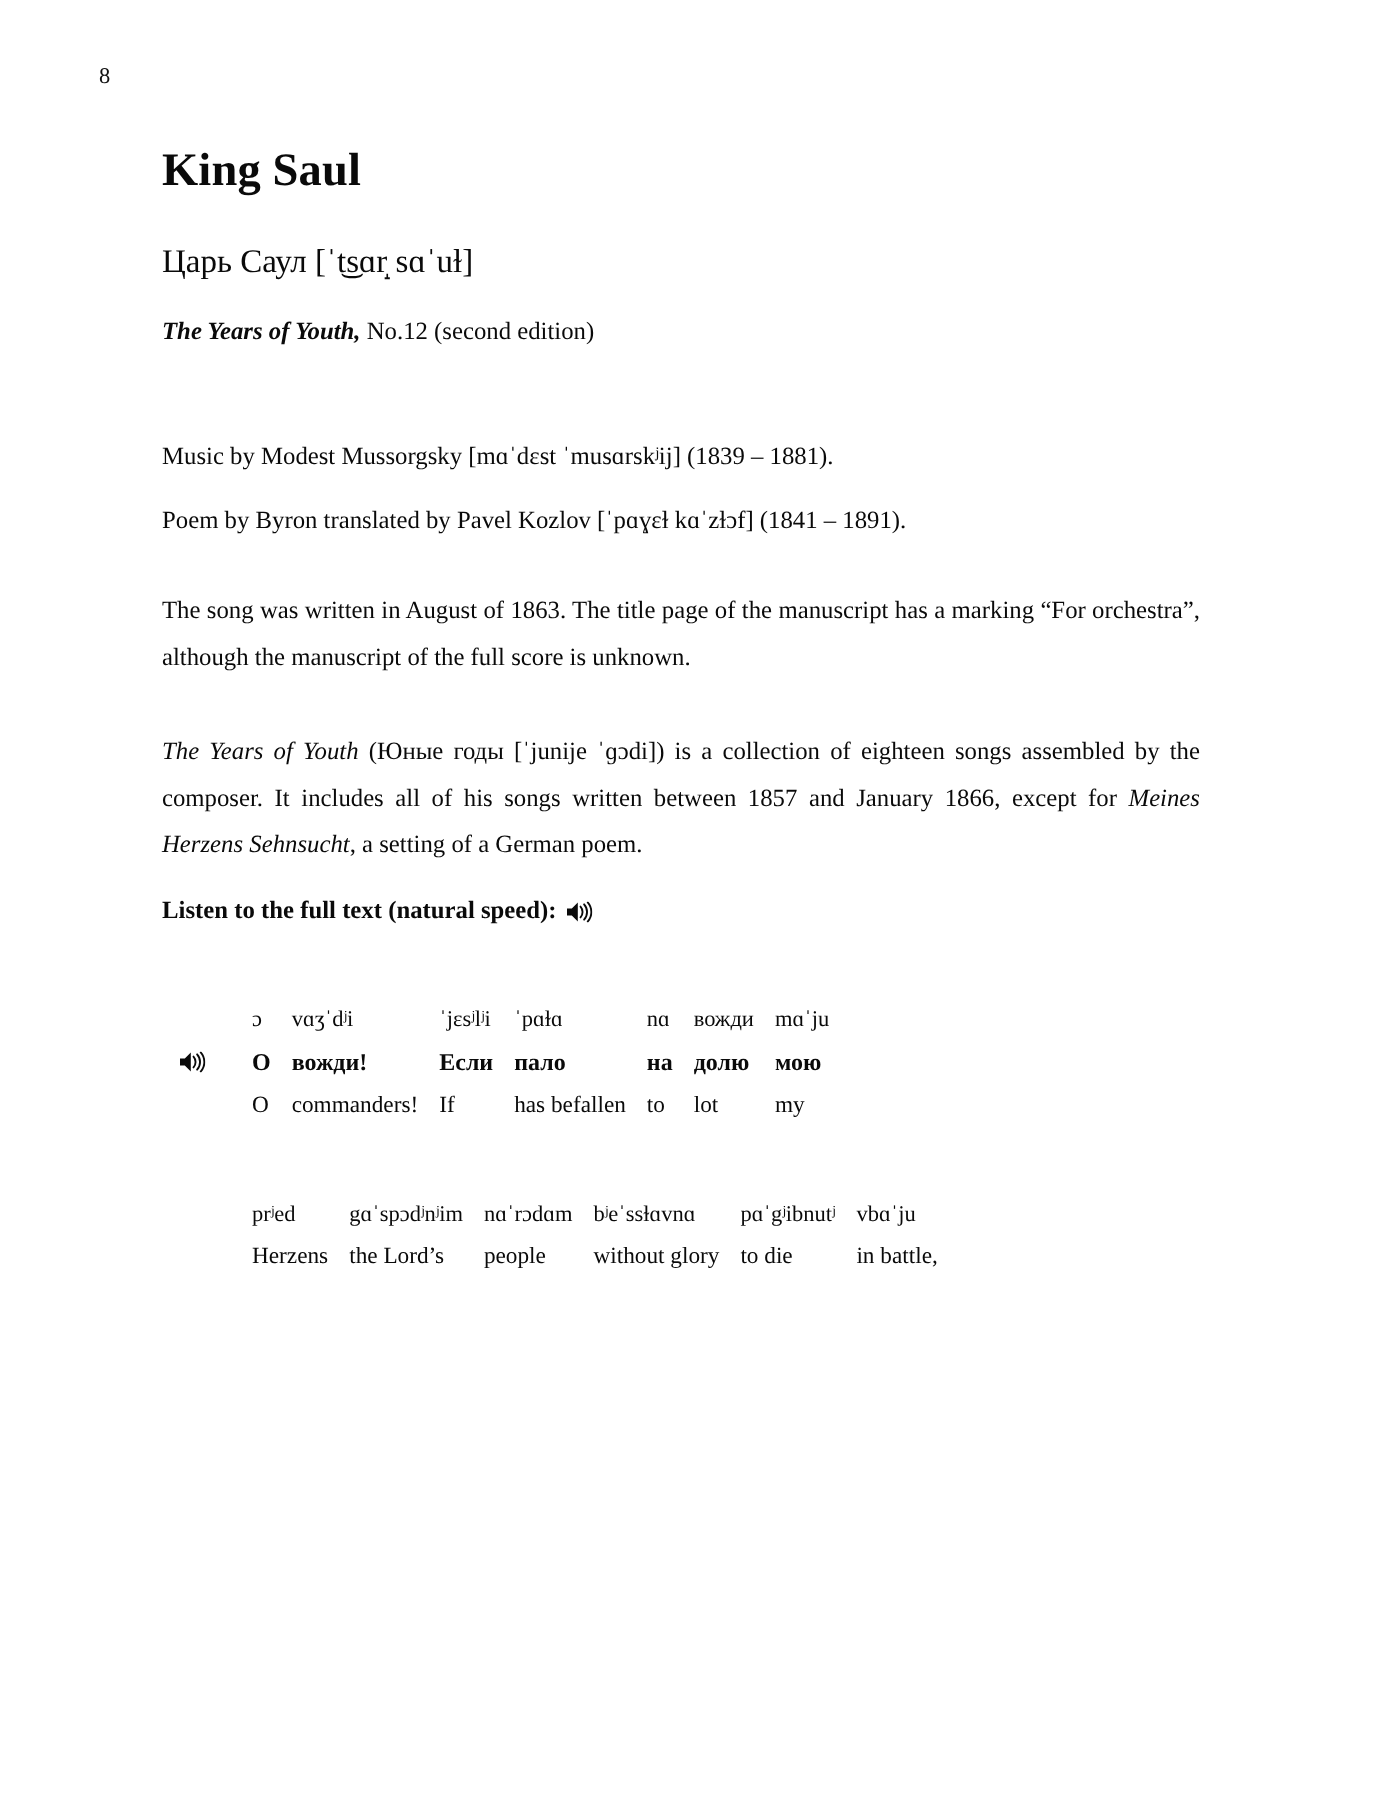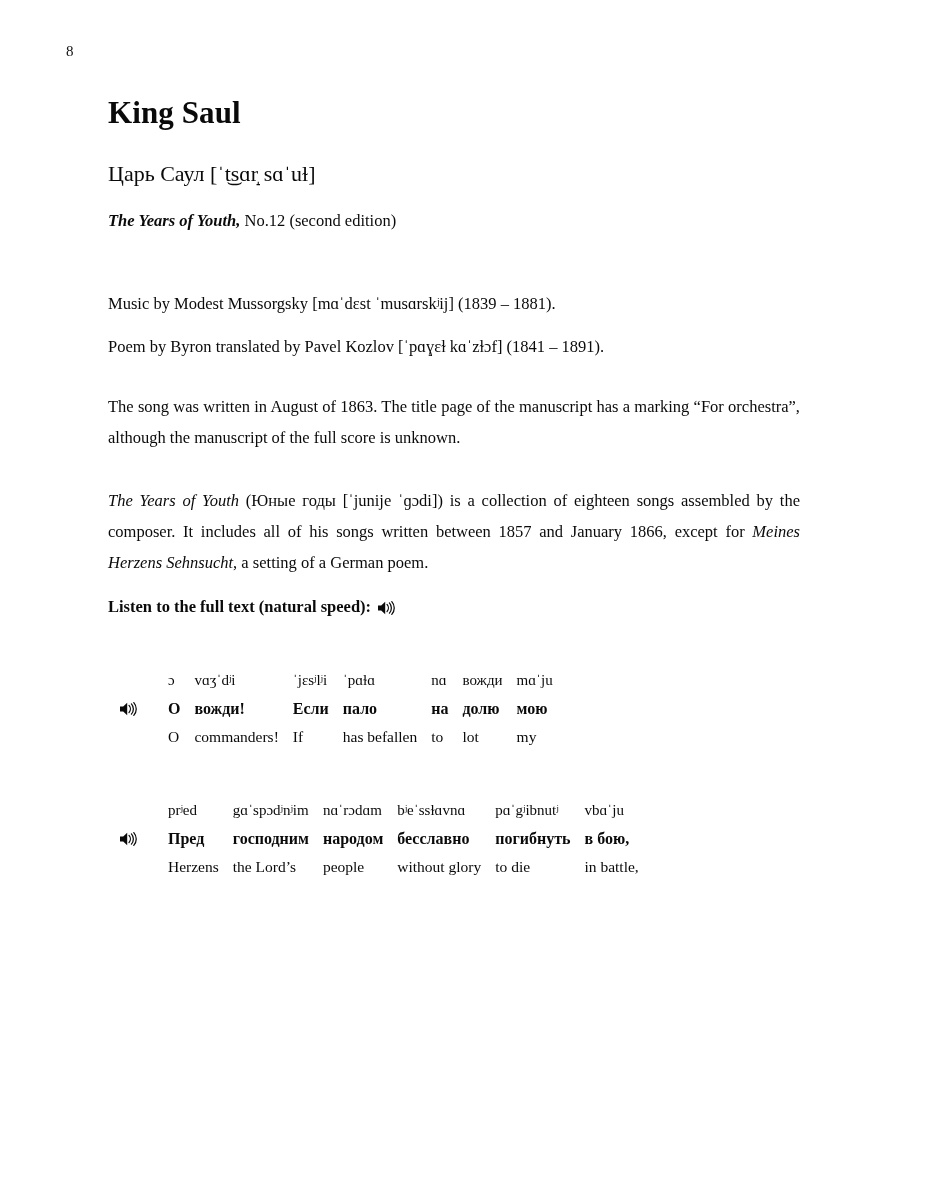--- a/index.html
+++ b/index.html
@@ -233,38 +233,20 @@
         <tbody>
             <tr class="row-ipa">
           <td class="spk-cell"></td>
           <td>prʲed</td>
           <td>gɑˈspɔdʲnʲim</td>
           <td>nɑˈrɔdɑm</td>
           <td>bʲeˈssɫɑvnɑ</td>
           <td>pɑˈgʲibnutʲ</td>
           <td>vbɑˈju</td>
         </tr>
-        <tr class="row-cyr">
-          <td class="spk-cell">
-            <span class="spk">
-              <svg width="17" height="14" viewBox="0 0 17 14" xmlns="http://www.w3.org/2000/svg">
-                <path d="M0 4.6 H3.2 L7.2 0.7 V13.3 L3.2 9.4 H0 Z" fill="#0a0a0a"></path>
-                <path d="M9.0 3.4 A5.4 5.4 0 0 1 9.0 10.6" stroke="#0a0a0a" stroke-width="1.25" fill="none" stroke-linecap="round"></path>
-                <path d="M11.4 1.9 A7.6 7.6 0 0 1 11.4 12.1" stroke="#0a0a0a" stroke-width="1.25" fill="none" stroke-linecap="round"></path>
-                <path d="M13.8 0.6 A9.6 9.6 0 0 1 13.8 13.4" stroke="#0a0a0a" stroke-width="1.25" fill="none" stroke-linecap="round"></path>
-              </svg>
-            </span>
-          </td>
-          <td>Пред</td>
-          <td>господним</td>
-          <td>народом</td>
-          <td>бесславно</td>
-          <td>погибнуть</td>
-          <td>в бою,</td>
-        </tr>
         <tr class="row-eng">
           <td class="spk-cell"></td>
           <td>Herzens</td>
           <td>the Lord’s</td>
           <td>people</td>
           <td>without glory</td>
           <td>to die</td>
           <td>in battle,</td>
         </tr>
       </tbody>

